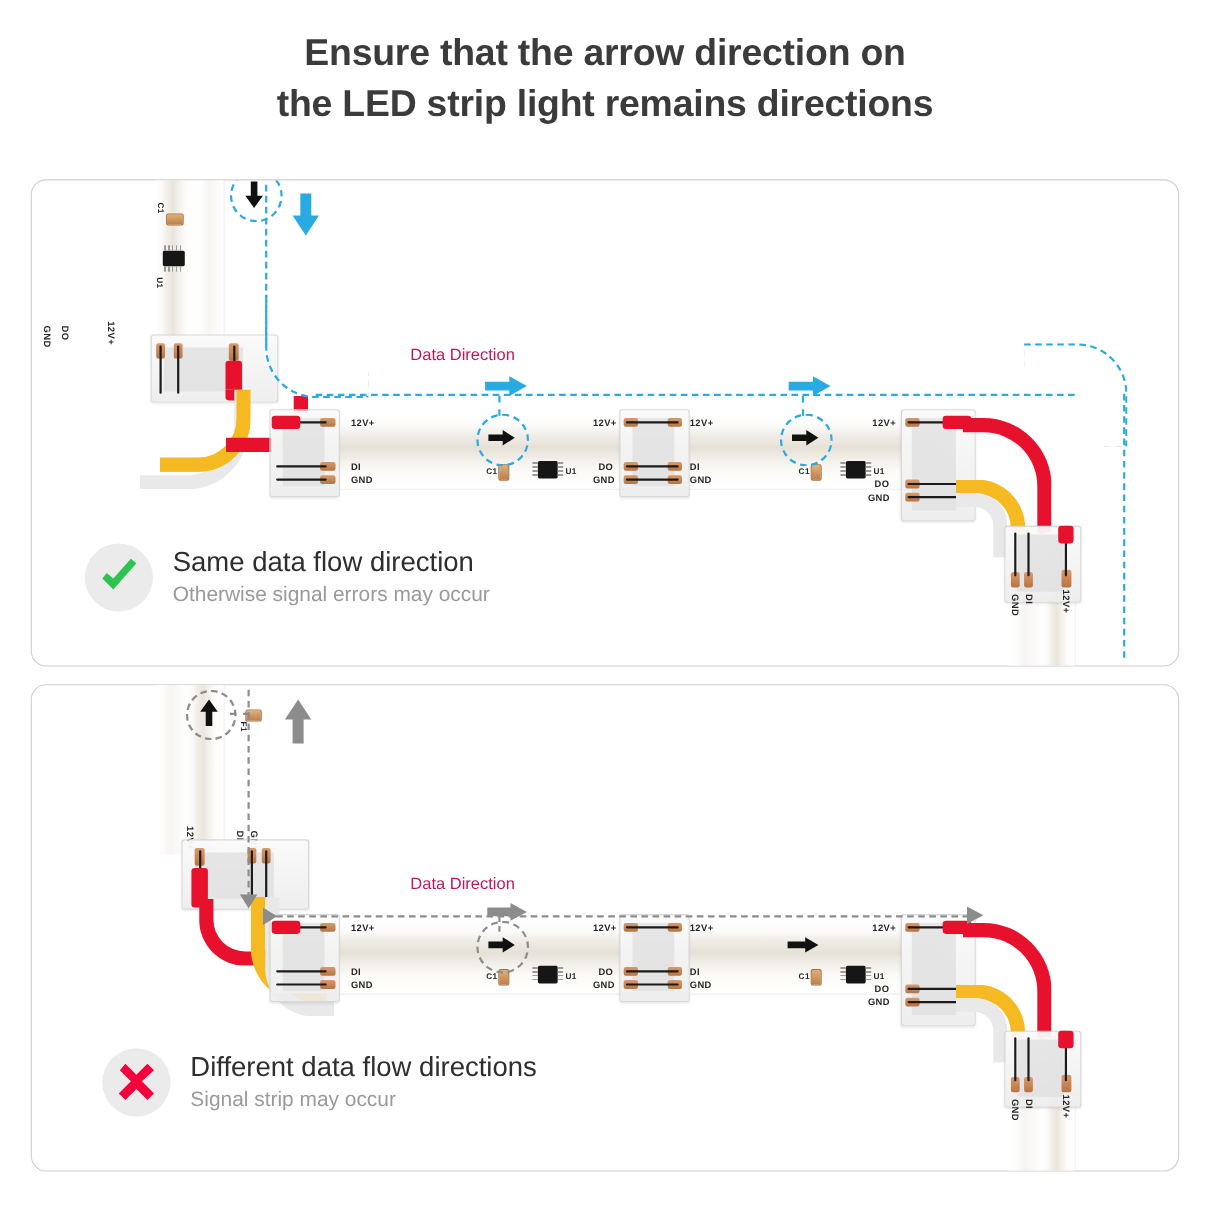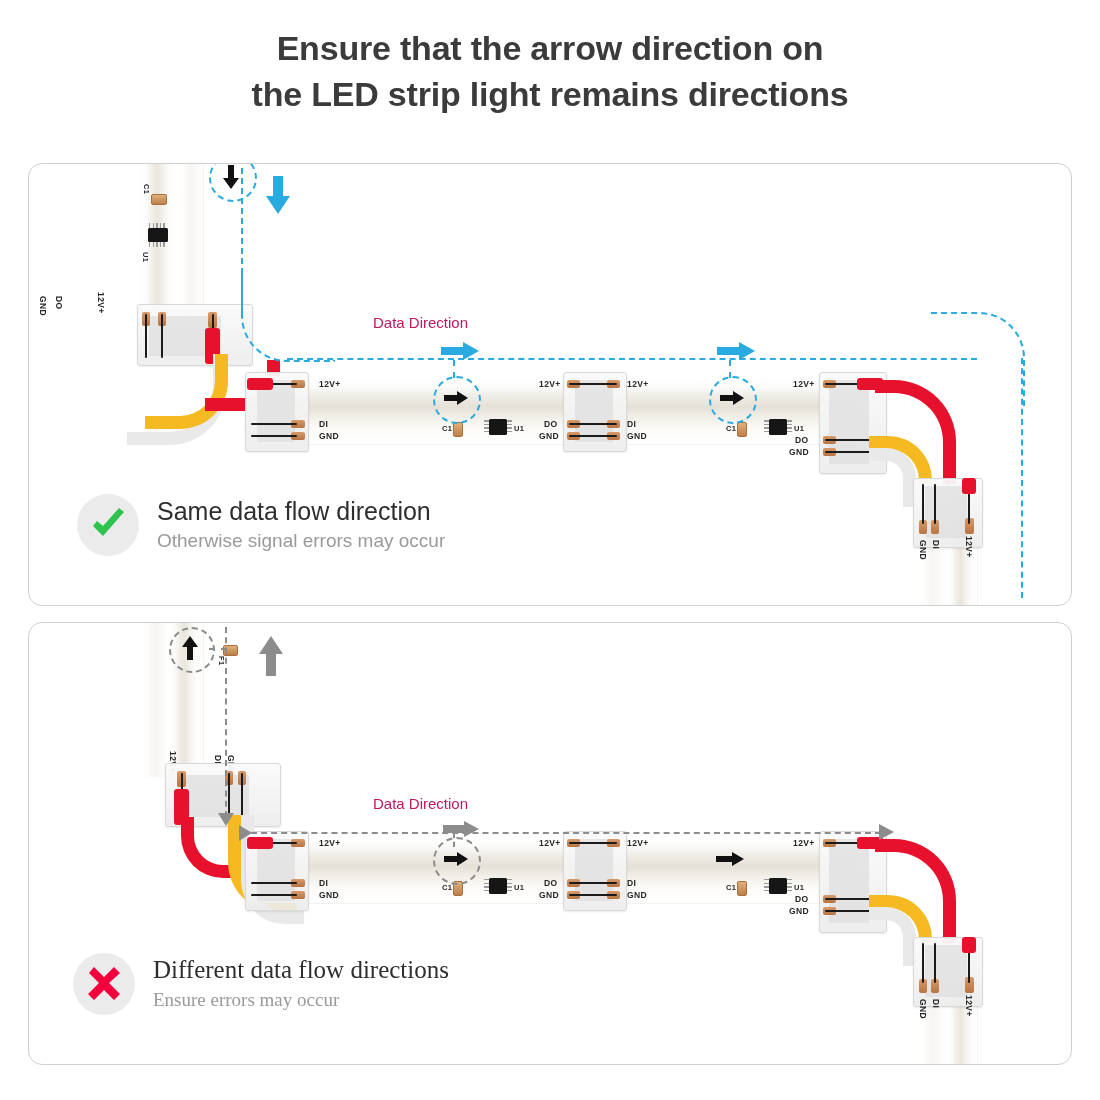--- a/index.html
+++ b/index.html
@@ -558,26 +558,26 @@
     <div class="dash-v" style="left:424px; top:210px; height:14px;"></div>
     <div class="dcircle gray" style="left:404px; top:214px; width:44px; height:44px;"></div>
     <svg class="arrow" style="left:414px; top:228px;" width="26" height="16" viewBox="0 0 26 16">
       <path d="M25 8 L14 1 L14 5 L1 5 L1 11 L14 11 L14 15 Z" fill="#111"></path>
     </svg>
 
     <svg class="arrow" style="left:686px; top:228px;" width="30" height="16" viewBox="0 0 30 16">
       <path d="M29 8 L17 1 L17 5 L1 5 L1 11 L17 11 L17 15 Z" fill="#111"></path>
     </svg>
 
-    <div class="verdict" style="left:44px; top:330px;font-family:Liberation Serif, serif;">
+    <div class="verdict" style="left:64px; top:330px;">
       <div class="badge">
         <svg width="42" height="42" viewBox="0 0 42 42">
           <path d="M6 10 L11 4 L21 14 L31 4 L37 10 L26 20 L37 31 L31 37 L21 27 L11 37 L5 31 L16 20 Z" fill="#f4003c"></path>
         </svg>
       </div>
       <div class="verdict-text">
         <div class="verdict-title">Different data flow directions</div>
-        <div class="verdict-sub">Ensure errors may occur</div>
+        <div class="verdict-sub">Signal strip may occur</div>
       </div>
     </div>
 
   </div>
 </div>
 
 </body></html>

